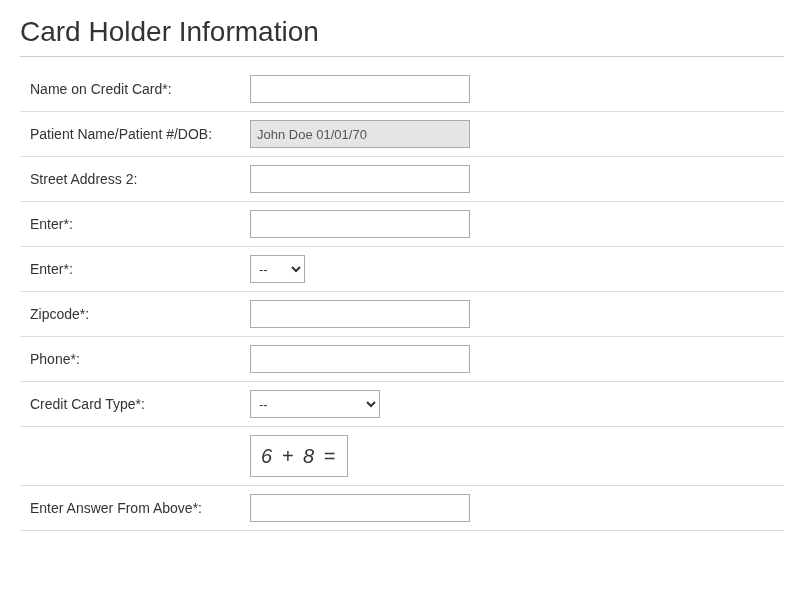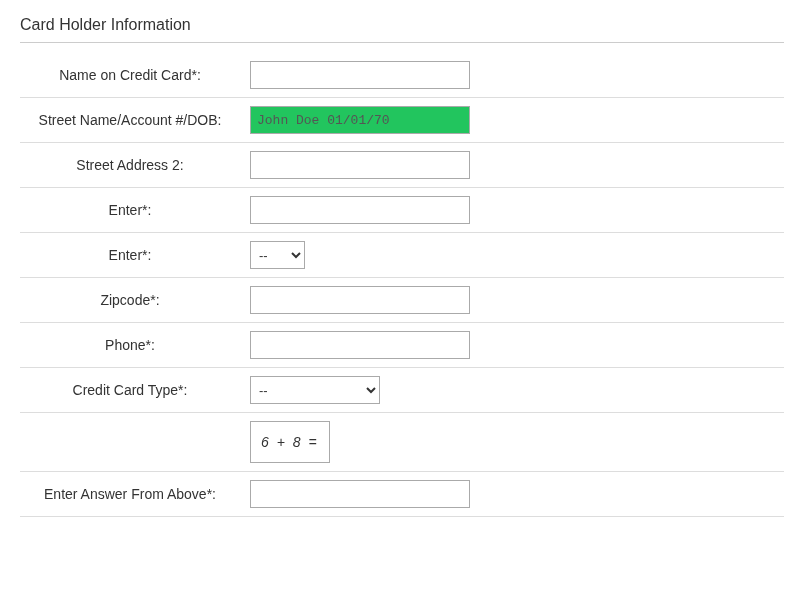--- a/index.html
+++ b/index.html
@@ -15,21 +15,21 @@
       background: #fff;
       width: 804px;
       min-height: 616px;
     }
 
     .page-container {
       padding: 16px 20px;
     }
 
     h1 {
-      font-size: 16px;
+      font-size: 28px;
       font-weight: normal;
       color: #333;
       margin-bottom: 10px;
       border-bottom: 1px solid #ccc;
       padding-bottom: 8px;
     }
 
     .form-table {
       width: 100%;
       border-collapse: collapse;
@@ -41,41 +41,39 @@
 
     .form-table td {
       padding: 8px 10px;
       vertical-align: middle;
     }
 
     .form-table td:first-child {
       width: 220px;
       font-weight: normal;
       color: #333;
-      text-align: center;
     }
 
     .form-table td:last-child {
       padding-left: 10px;
     }
 
     input[type="text"] {
       width: 220px;
       height: 28px;
       padding: 3px 6px;
       border: 1px solid #aaa;
       font-size: 13px;
       color: #333;
       background: #fff;
     }
 
     input[type="text"].readonly-field {
-      background: #22c55e;
+      background: #e5e5e5;
       color: #555;
-      font-family: Liberation Mono, monospace;
     }
 
     select {
       height: 28px;
       padding: 3px 4px;
       border: 1px solid #aaa;
       font-size: 13px;
       color: #333;
       background: #fff;
     }
@@ -87,21 +85,21 @@
     select.card-type-select {
       width: 130px;
     }
 
     .captcha-box {
       border: 1px solid #aaa;
       display: inline-flex;
       align-items: center;
       padding: 20px 10px;
       font-style: italic;
-      font-size: 14px;
+      font-size: 20px;
       letter-spacing: 2px;
       color: #333;
       background: #fff;
       min-width: 70px;
       height: 19px;
     }
 
     .submit-row {
       text-align: center;
       padding: 14px 0 10px 0;
@@ -117,21 +115,21 @@
     <tbody>
 
       <tr>
         <td>Name on Credit Card*:</td>
         <td>
           <input type="text" style="">
         </td>
       </tr>
 
       <tr>
-        <td>Street Name/Account #/DOB:</td>
+        <td>Patient Name/Patient #/DOB:</td>
         <td>
           <input type="text" class="readonly-field" value="John Doe 01/01/70" style="">
         </td>
       </tr>
 
 
       <tr>
         <td>Street Address 2:</td>
         <td>
           <input type="text" style="">

